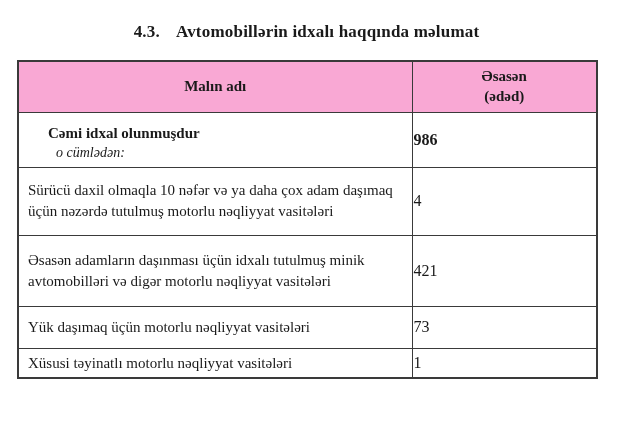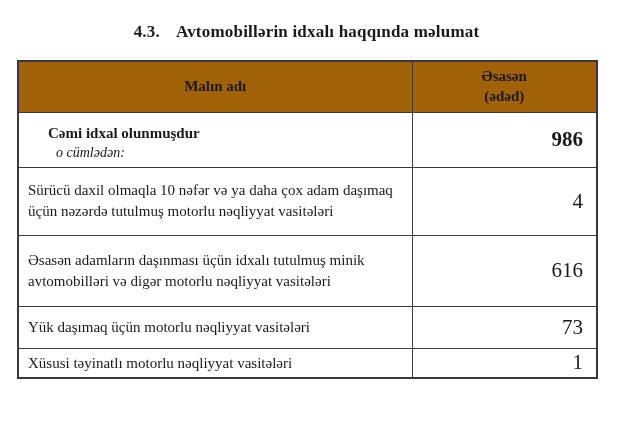--- a/index.html
+++ b/index.html
@@ -40,37 +40,36 @@
     border: 2px solid #3a3a3a;
   }
   col.c-name  { width: 394px; }
   col.c-qty   { width: 185px; }
   th, td {
     border: 1.5px solid #3a3a3a;
     vertical-align: middle;
   }
   thead tr {
     height: 51px;
-    background: #a16207;
+    background: #f9a8d4;
   }
   th {
     font-size: 15px;
     font-weight: bold;
     text-align: center;
     line-height: 1.3;
   }
   td.name-cell {
     padding: 4px 10px 4px 9px;
     font-size: 15px;
     line-height: 1.38;
     text-align: left;
   }
   td.value-cell {
-    font-size: 21px;
-    text-align: right;
+    font-size: 16px;
     padding-right: 13px;
   }
   tbody tr:nth-child(1) { height: 55px; }
   tbody tr:nth-child(2) { height: 68px; }
   tbody tr:nth-child(3) { height: 71px; }
   tbody tr:nth-child(4) { height: 42px; }
   tbody tr:nth-child(5) { height: 27px; }
   tr.total-row .row-label {
     font-weight: bold;
     padding-left: 20px;
@@ -120,21 +119,21 @@
       <div class="row-label">Sürücü daxil olmaqla 10 nəfər və ya daha çox adam daşımaq üçün nəzərdə tutulmuş motorlu nəqliyyat vasitələri</div>
 
     </td>
     <td class="value-cell">4</td>
   </tr>
       <tr>
     <td class="name-cell">
       <div class="row-label">Əsasən adamların daşınması üçün idxalı tutulmuş minik avtomobilləri və digər motorlu nəqliyyat vasitələri</div>
 
     </td>
-    <td class="value-cell">616</td>
+    <td class="value-cell">421</td>
   </tr>
       <tr>
     <td class="name-cell">
       <div class="row-label">Yük daşımaq üçün motorlu nəqliyyat vasitələri</div>
 
     </td>
     <td class="value-cell">73</td>
   </tr>
       <tr>
     <td class="name-cell">

